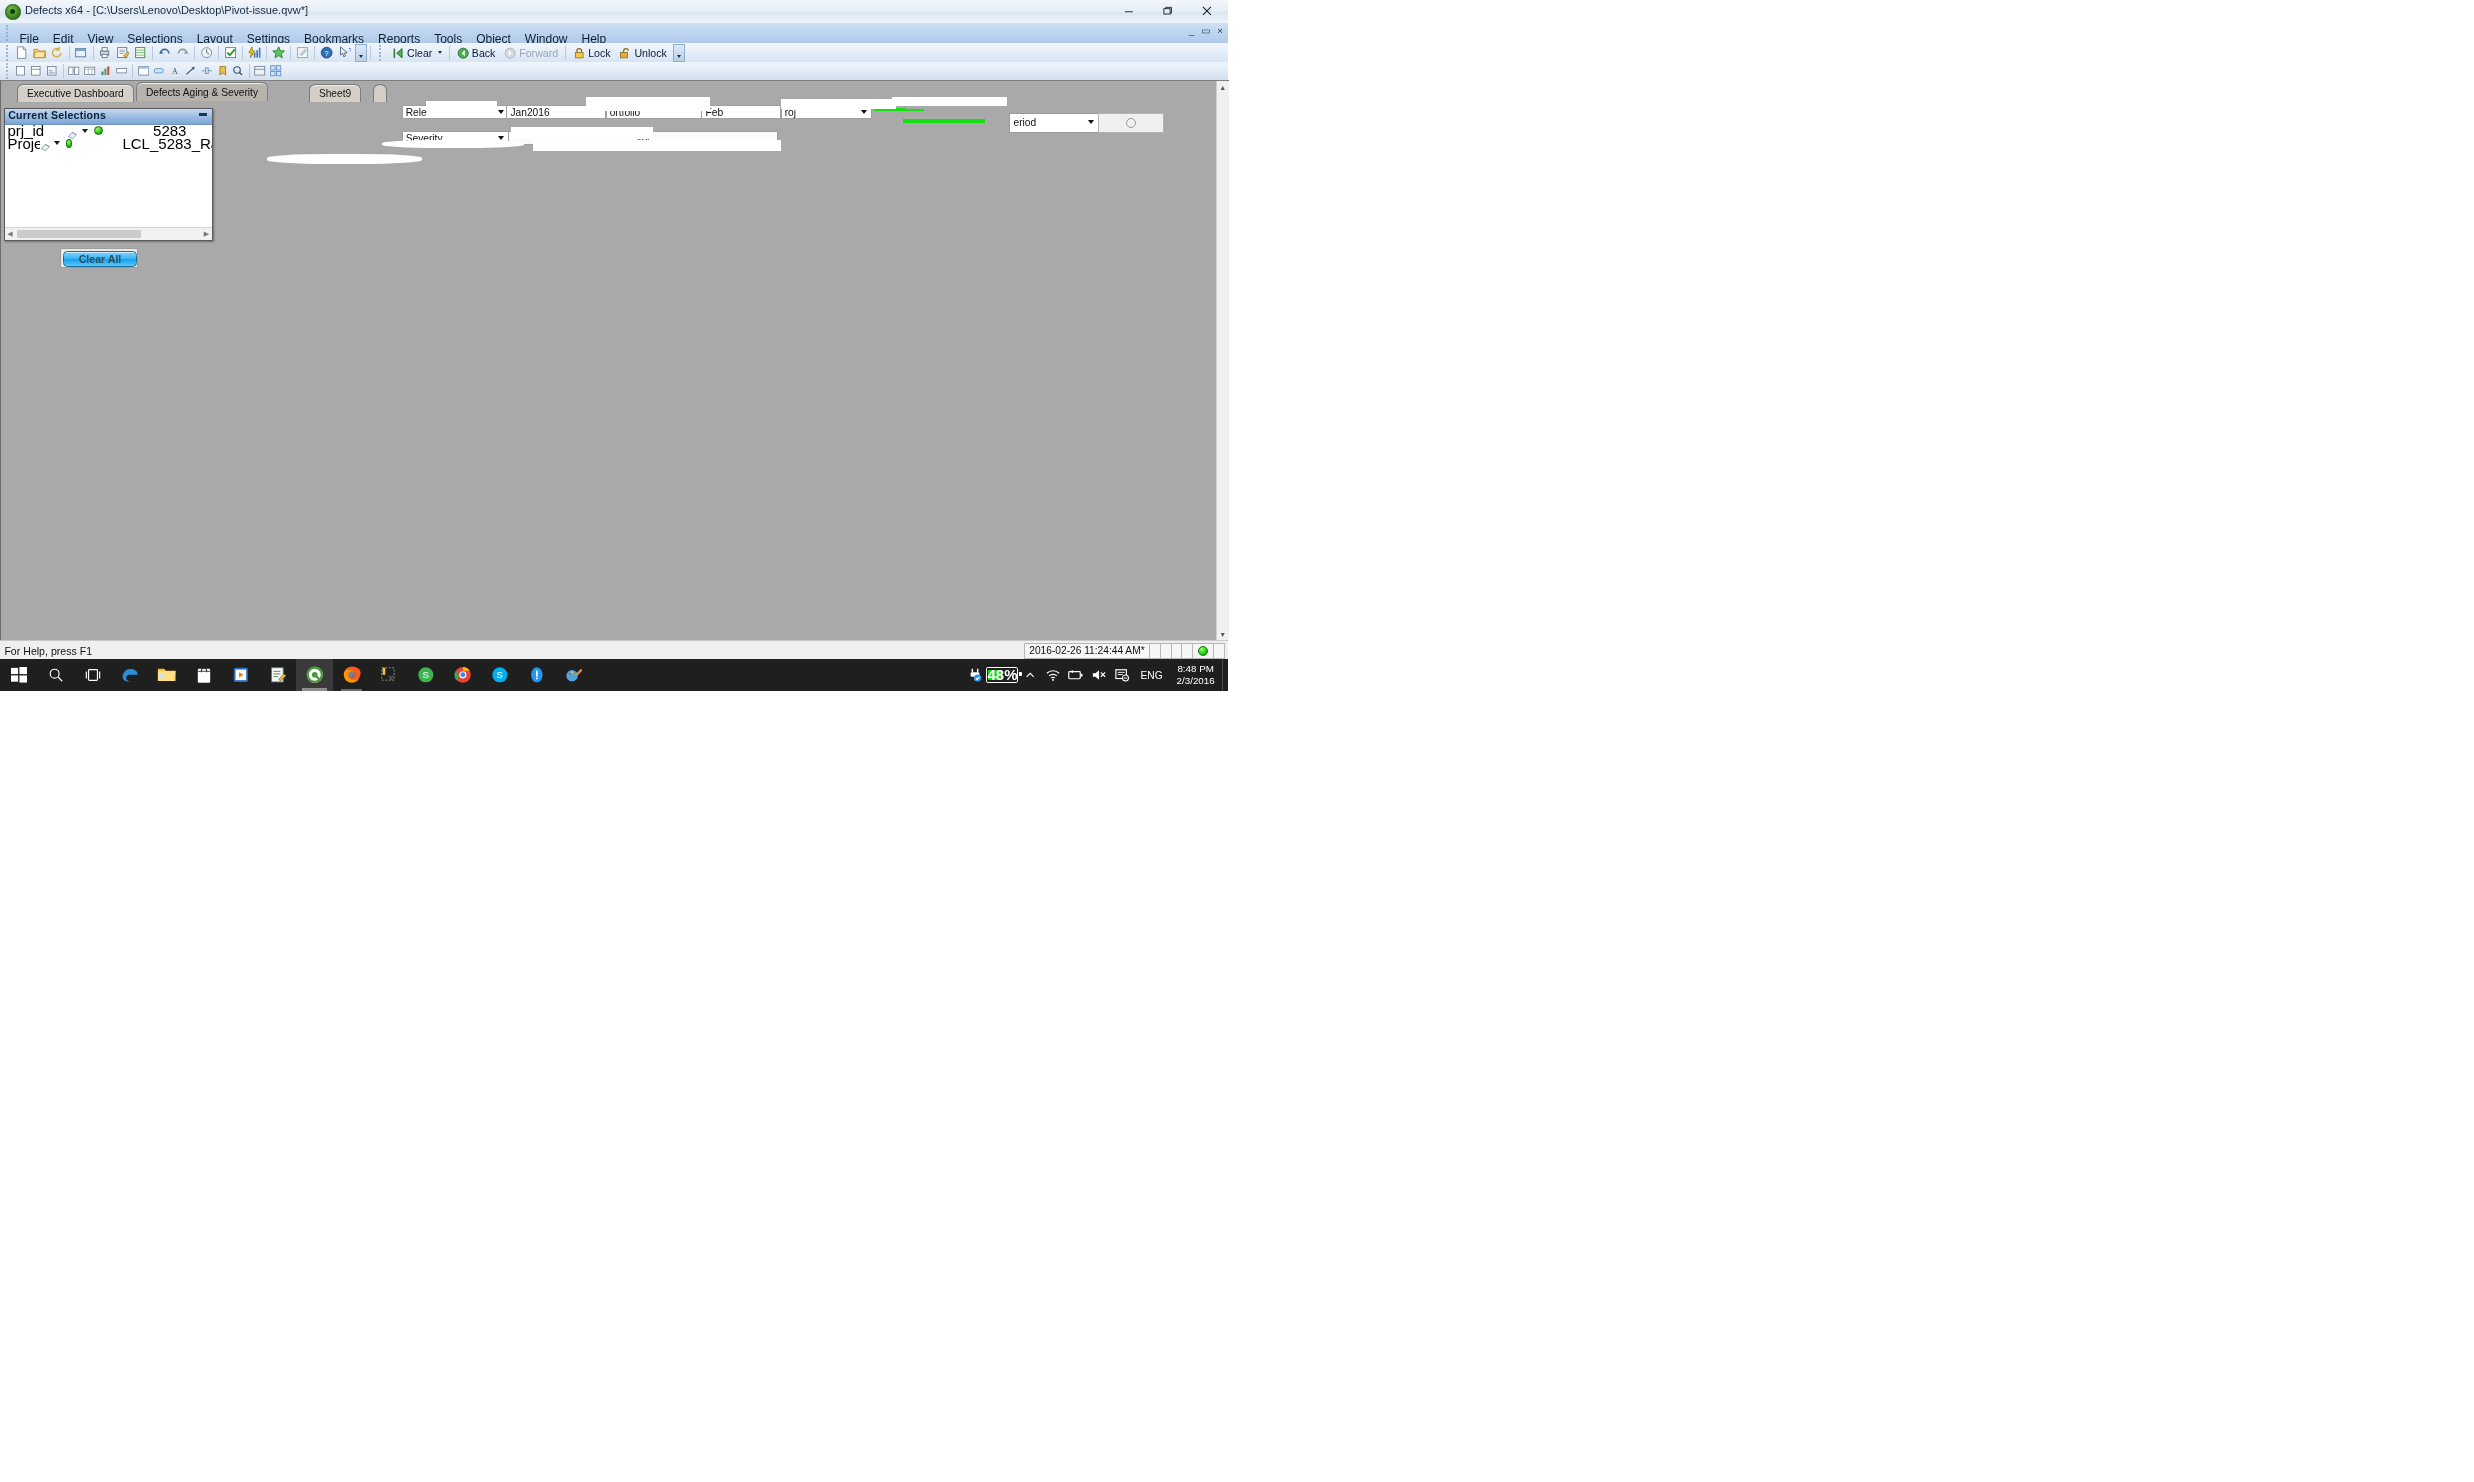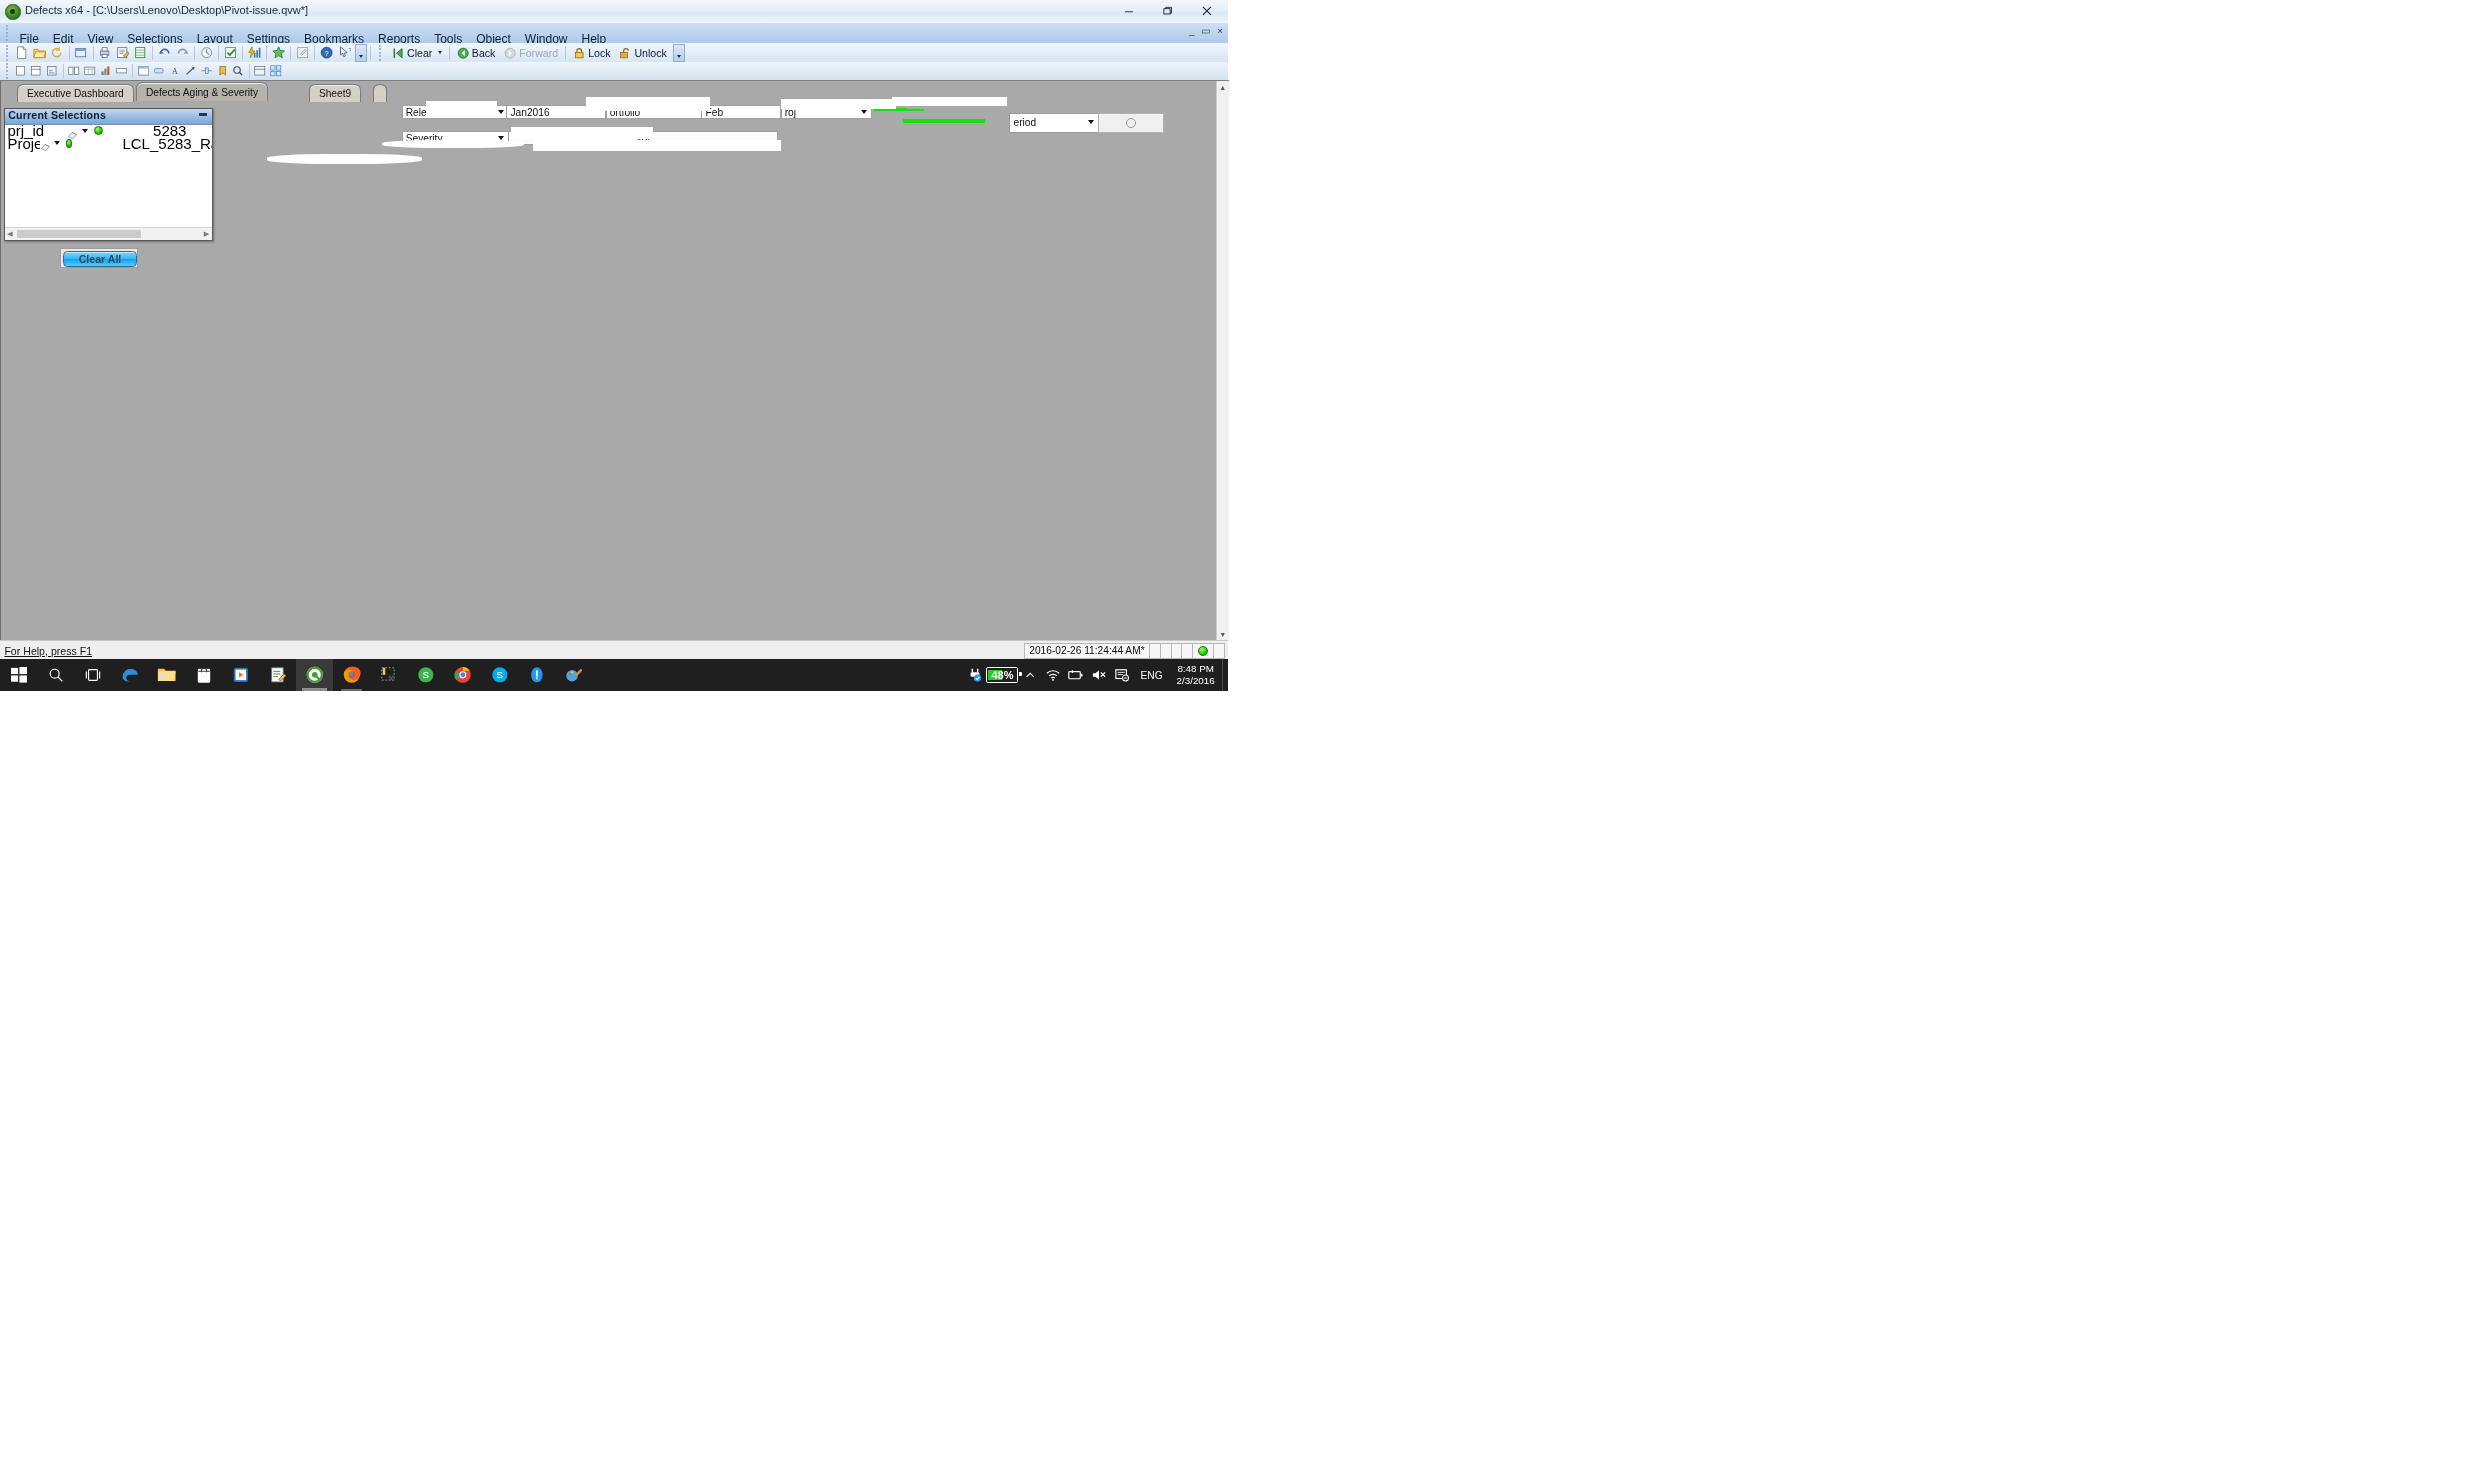--- a/index.html
+++ b/index.html
@@ -118,21 +118,21 @@
 
   
   .ws-scroll{position:absolute;right:0;top:0;width:12.4px;bottom:0;background:#f0f0f0;border-left:0.9px solid #cdcdcd;}
   .ws-up,.ws-dn{width:12.4px;height:13.3px;display:flex;align-items:center;justify-content:center;
     background:#f0f0f0;color:#585858;font-size:7px;}
   .ws-dn{position:absolute;bottom:0;left:0;}
 
   
   .statusbar{position:absolute;left:0;top:640px;width:1228px;height:19.5px;
     background:#efefef;border-top:0.9px solid #c8c8c8;display:flex;align-items:center;}
-  .sb-text{font-size:10.6px;color:#111;padding-left:4.4px;text-decoration:underline;}
+  .sb-text{font-size:10.6px;color:#111;padding-left:4.4px;}
   .sb-right{position:absolute;right:3.5px;top:1.8px;display:flex;align-items:center;gap:0;}
   .sb-date{border:0.9px solid #b7b7b7;background:#f6f6f6;height:14px;display:flex;align-items:center;
     padding:0 4.4px;font-size:10.2px;color:#111;}
   .sb-cell{width:9.8px;height:14px;border:0.9px solid #b7b7b7;border-left:none;background:#f6f6f6;}
   .sb-led{width:19.5px;height:14px;border:0.9px solid #b7b7b7;border-left:none;background:#f6f6f6;
     display:flex;align-items:center;justify-content:center;}
   .sb-led i{width:8px;height:8px;border-radius:50%;background:radial-gradient(circle at 35% 30%,#9cff6a,#0ec000 70%);border:0.9px solid #0a7b00;}
 
   
   .taskbar{position:absolute;left:0;top:659px;width:1228px;height:32px;background:#1f1f1f;}
@@ -140,21 +140,21 @@
   .tb-app{width:37px;height:32px;display:flex;align-items:center;justify-content:center;position:relative;}
   .tb-app.active{background:#3a3a3a;}
   .tb-app.active:after{content:"";position:absolute;bottom:0;left:6.2px;width:25px;height:2.7px;background:#8e8e8e;}
   .tb-app.open:after{content:"";position:absolute;bottom:0;left:8px;width:21px;height:1.8px;background:#6a6a6a;}
   .tray{position:absolute;right:0;top:0;height:32px;display:flex;align-items:center;color:#fff;}
   .tray-ico{width:23px;height:32px;display:flex;align-items:center;justify-content:center;}
   .battpill{display:flex;align-items:center;}
   .batt{width:30px;height:13.3px;border:1.8px solid #fff;border-radius:1.8px;position:relative;display:flex;align-items:center;}
   .batt:after{content:"";position:absolute;right:-4.4px;top:3.5px;width:2.7px;height:4.4px;background:#fff;border-radius:0 0.9px 0.9px 0;}
   .batt-fill{height:9.8px;background:#19d419;margin-left:0.9px;}
-  .batt-pct{position:absolute;left:0;width:30px;text-align:center;font-size:11px;color:#fff;font-weight:bold;}
+  .batt-pct{position:absolute;left:0;width:30px;text-align:center;font-size:15px;color:#fff;font-weight:bold;}
   .tray-lang{font-size:10.2px;padding:0 7px;color:#fff;}
   .tray-clock{text-align:center;font-size:9.8px;line-height:12.4px;color:#fff;padding:0 7px;}
   .tray-edge{width:5.3px;height:32px;border-left:0.9px solid #4a4a4a;}
 </style>
 </head>
 <body>
 
 <div class="app">
 
   <div class="titlebar">

